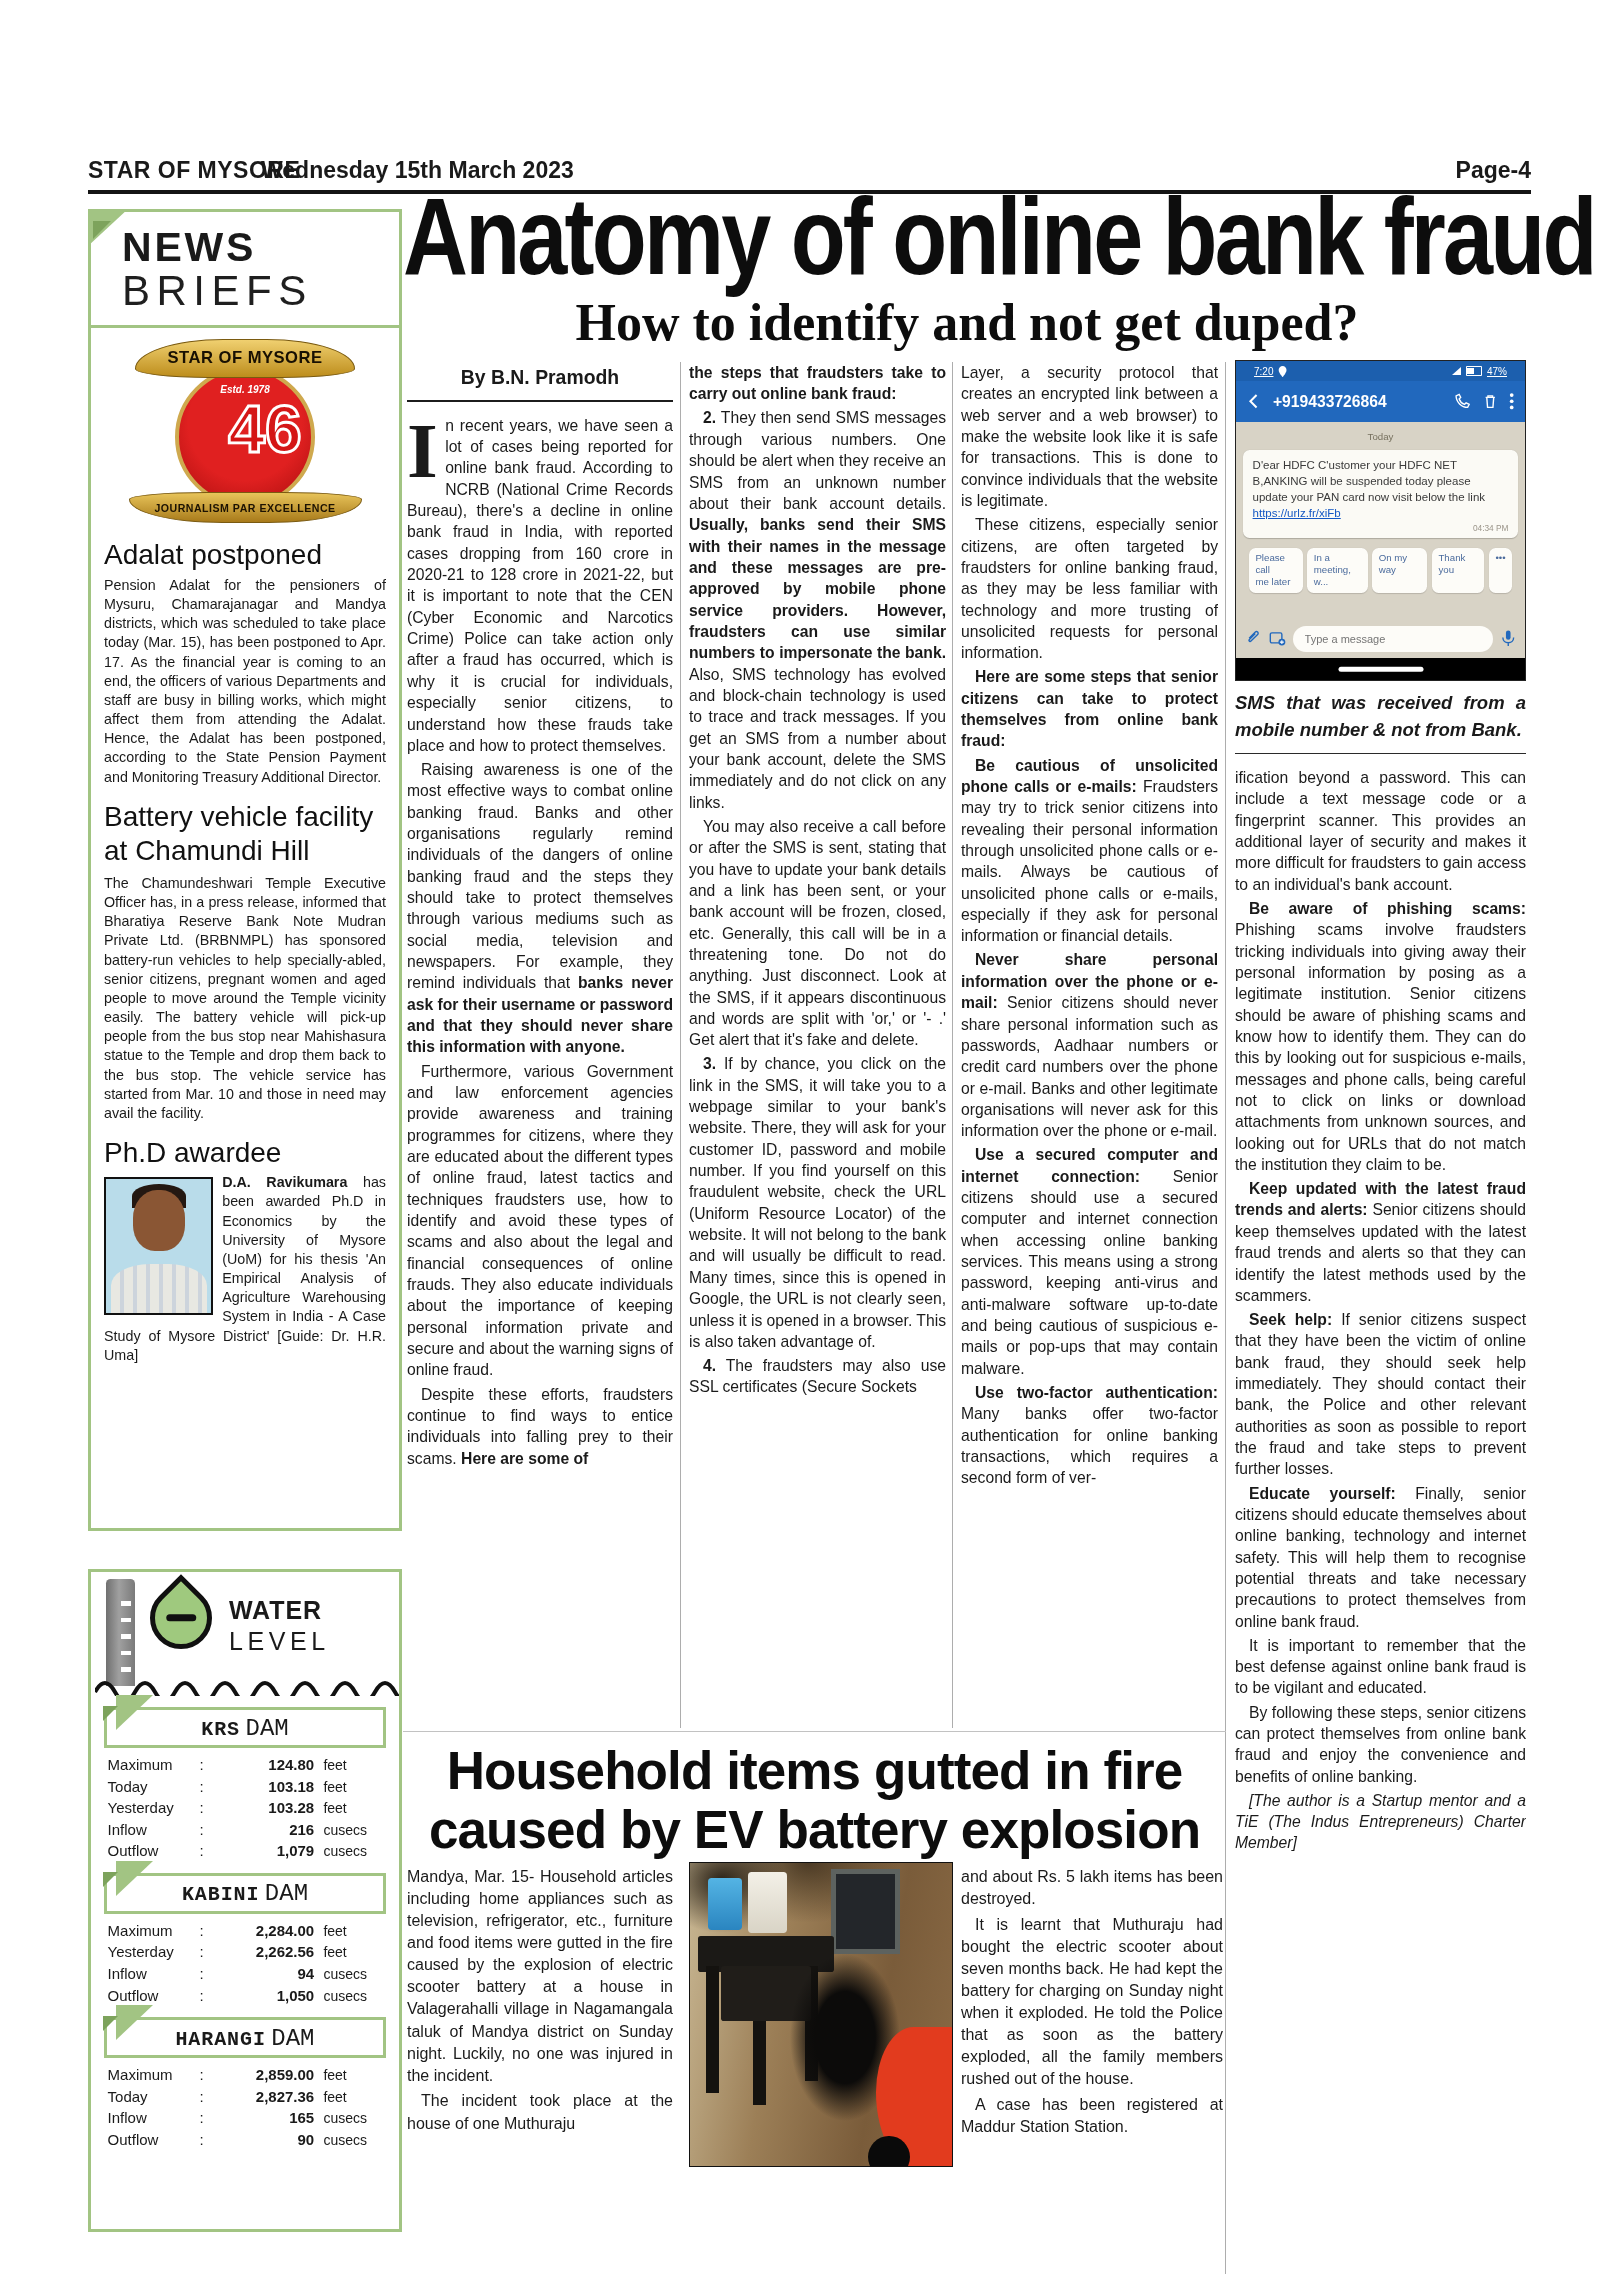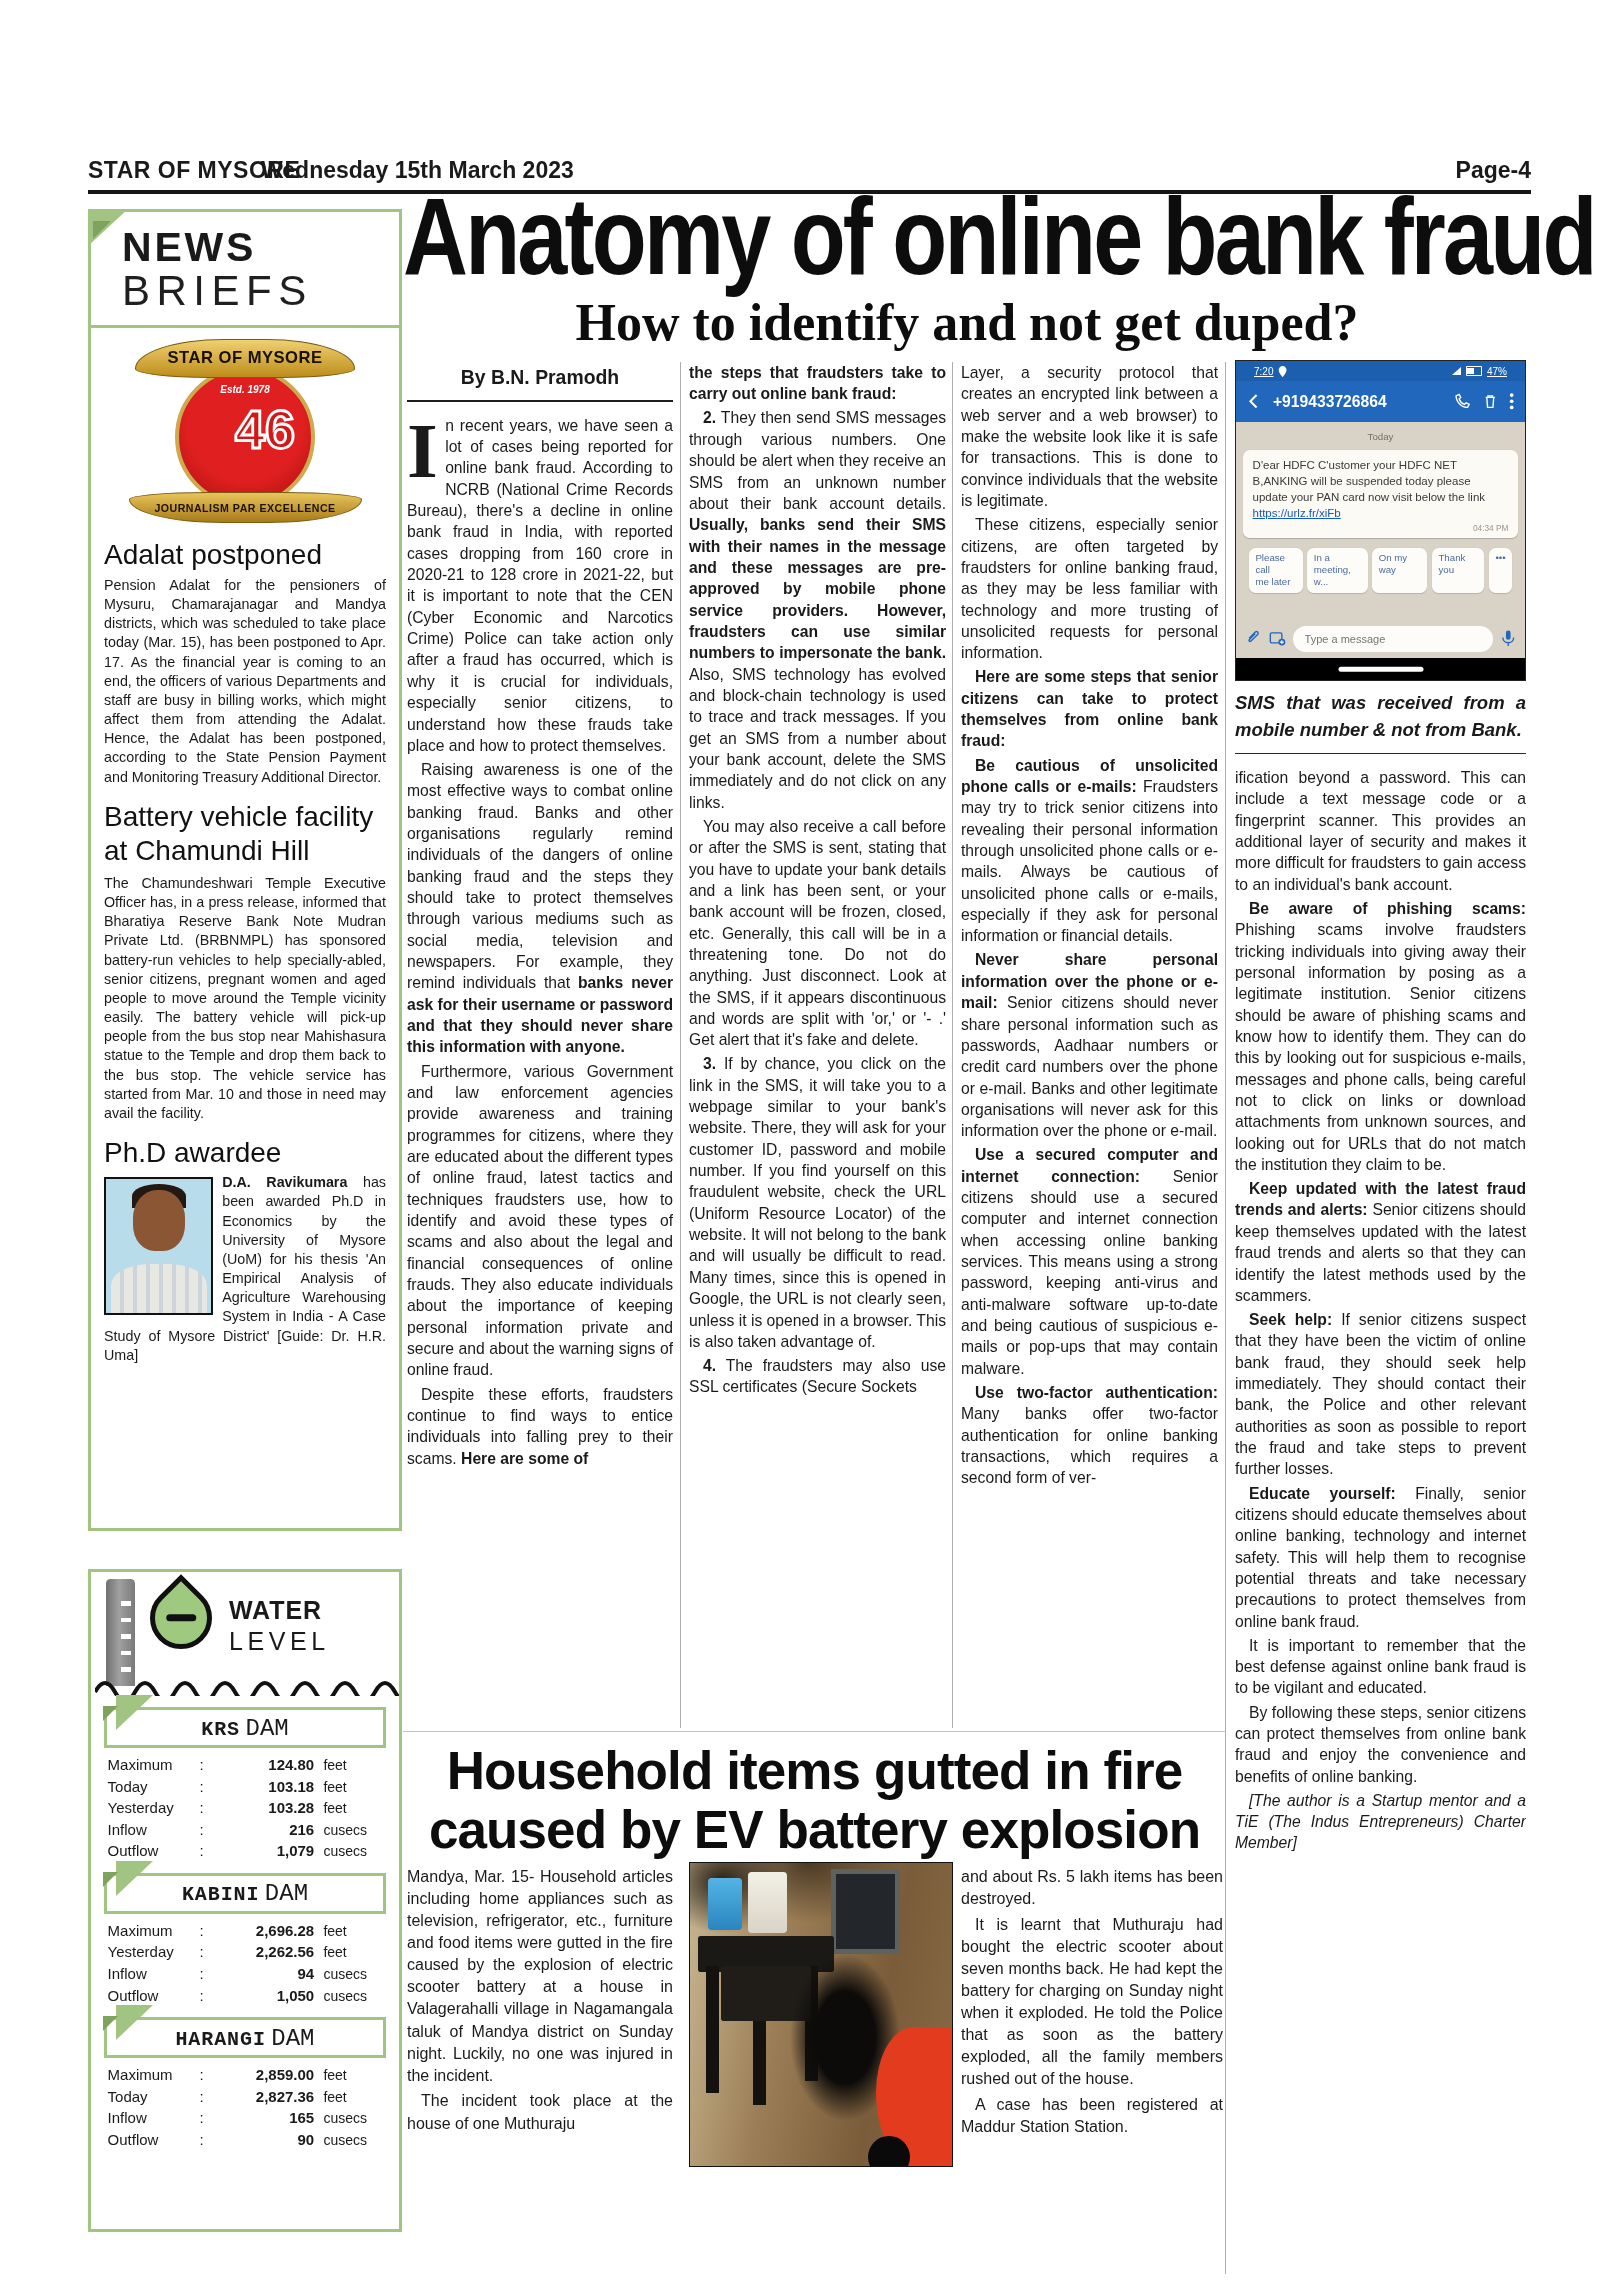--- a/index.html
+++ b/index.html
@@ -26,21 +26,21 @@
   .logo-wrap{padding:11px 0 5.5px;text-align:center;}
   .logo-ribbon-top{width:220px;height:39px;margin:0 auto;position:relative;z-index:2;
       background:linear-gradient(#f0d070,#bd8d1c);border:1.8px solid #7a5a10;box-sizing:border-box;
       border-radius:50% 50% 42% 42% / 95% 95% 30% 30%;
       display:flex;align-items:center;justify-content:center;
       font-size:16.6px;font-weight:800;color:#181002;letter-spacing:0.5px;}
   .logo-circle{width:140px;height:140px;margin:-11px auto 0;position:relative;z-index:1;
       background:radial-gradient(circle at 50% 40%,#e02020 55%,#a50d0d);
       border:4.6px solid #cfa94e;border-radius:50%;box-sizing:border-box;color:#fff;}
   .logo-estd{font-size:10px;font-style:italic;font-weight:700;padding-top:13px;}
-  .logo-46{font-size:54px;font-weight:800;line-height:68px;color:#d41616;
+  .logo-46{font-size:66px;font-weight:800;line-height:68px;color:#d41616;
       -webkit-text-stroke:2.8px #ffffff;text-stroke:2.8px #ffffff;margin-left:40px;}
   .logo-ribbon-bot{width:233px;height:31px;margin:-14.8px auto 0;position:relative;z-index:2;
       background:linear-gradient(#e8c45a,#a87a1a);border:1.8px solid #7a5a10;box-sizing:border-box;
       border-radius:42% 42% 50% 50% / 30% 30% 95% 95%;
       display:flex;align-items:center;justify-content:center;
       font-size:10.6px;font-weight:700;color:#1c1202;letter-spacing:0.5px;}
   
   .sb-art{padding:1.8px 13px 0 13px;}
   .sb-h{font-size:28px;font-weight:400;line-height:31px;margin:9.2px 0 5.5px;color:#111;}
   .sb-art p{margin:0 0 2.8px;font-size:14.3px;line-height:1.34;text-align:justify;text-indent:12px;}
@@ -248,21 +248,21 @@
         <div class="dam-row">
           <span class="lab">Outflow</span>
           <span class="colon">:</span>
           <span class="val">1,079</span>
           <span class="unit">cusecs</span>
         </div>
         <div class="dam-label"><span class="dam-fold"></span><span class="dn1">KABINI</span><span class="dn2">DAM</span></div>
         <div class="dam-row">
           <span class="lab">Maximum</span>
           <span class="colon">:</span>
-          <span class="val">2,696.28</span>
+          <span class="val">2,284.00</span>
           <span class="unit">feet</span>
         </div>
         <div class="dam-row">
           <span class="lab">Yesterday</span>
           <span class="colon">:</span>
           <span class="val">2,262.56</span>
           <span class="unit">feet</span>
         </div>
         <div class="dam-row">
           <span class="lab">Inflow</span>

